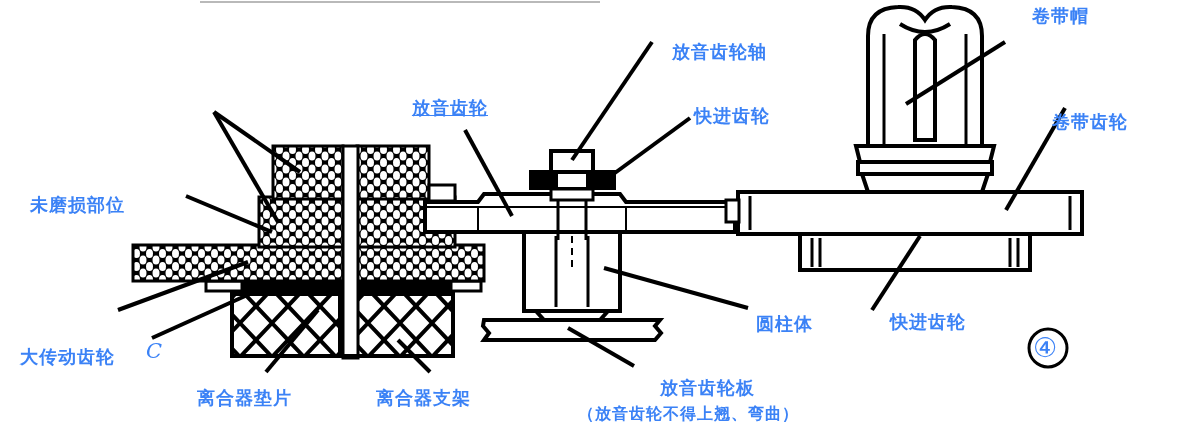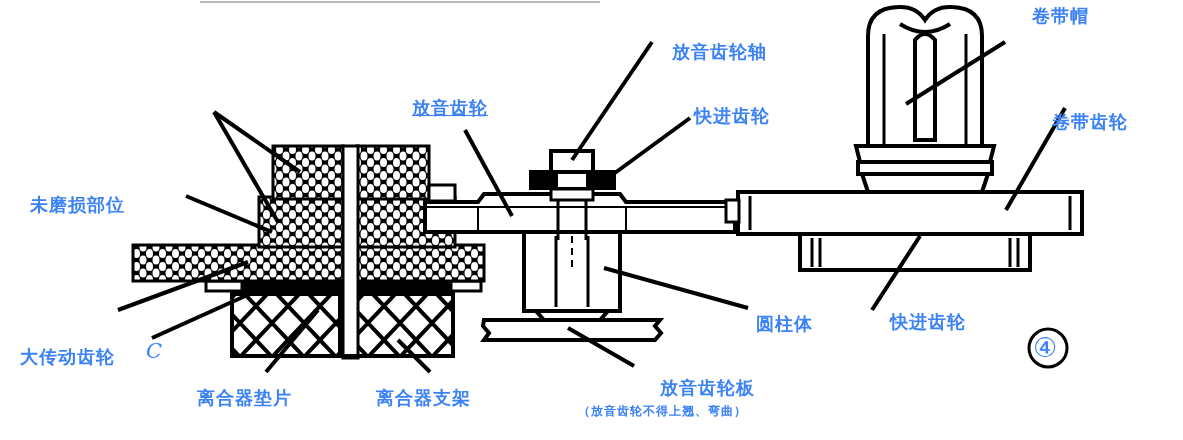--- a/index.html
+++ b/index.html
@@ -4,21 +4,21 @@
 <style>
   html,body{margin:0;padding:0;background:#ffffff;}
   body{width:1183px;height:440px;overflow:hidden;
        font-family:"Liberation Sans","DejaVu Sans",sans-serif;}
   #stage{position:relative;width:1183px;height:440px;background:#fff;}
   svg#diagram{position:absolute;left:0;top:0;width:1183px;height:440px;display:block;}
   .lbl{position:absolute;font-weight:bold;color:#3b82f6;white-space:nowrap;
        font-family:"DejaVu Sans","Liberation Sans",sans-serif;
        letter-spacing:1px;line-height:1.28;}
   .lbl.s18{font-size:18px;}
-  .lbl.s17{font-size:12px;}
+  .lbl.s17{font-size:16px;}
   .lbl.two{line-height:1.35;}
   .lbl.serifc{font-family:"DejaVu Serif","Liberation Serif",serif;font-style:italic;
        font-weight:normal;font-size:21px;letter-spacing:0;}
   .lbl.circnum{font-size:27px;font-weight:normal;letter-spacing:0;
        font-family:"DejaVu Sans",sans-serif;}
 </style>
 </head>
 <body>
 
 <div id="stage">

